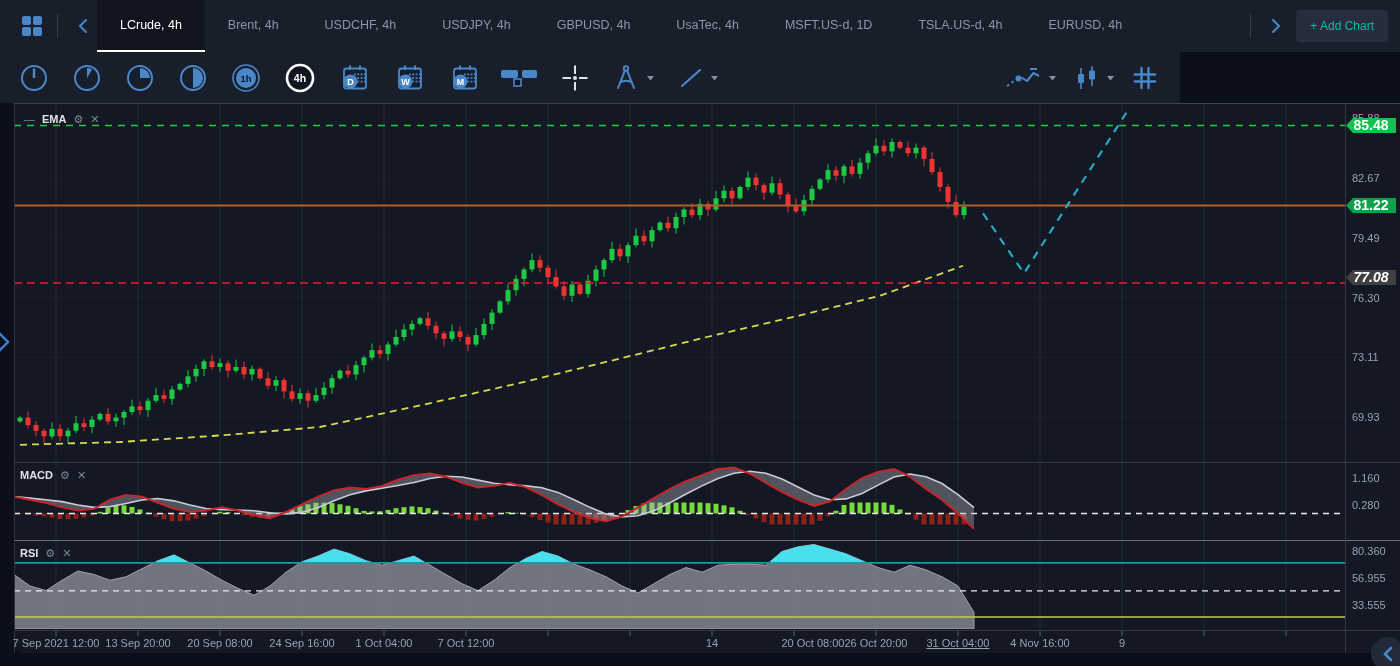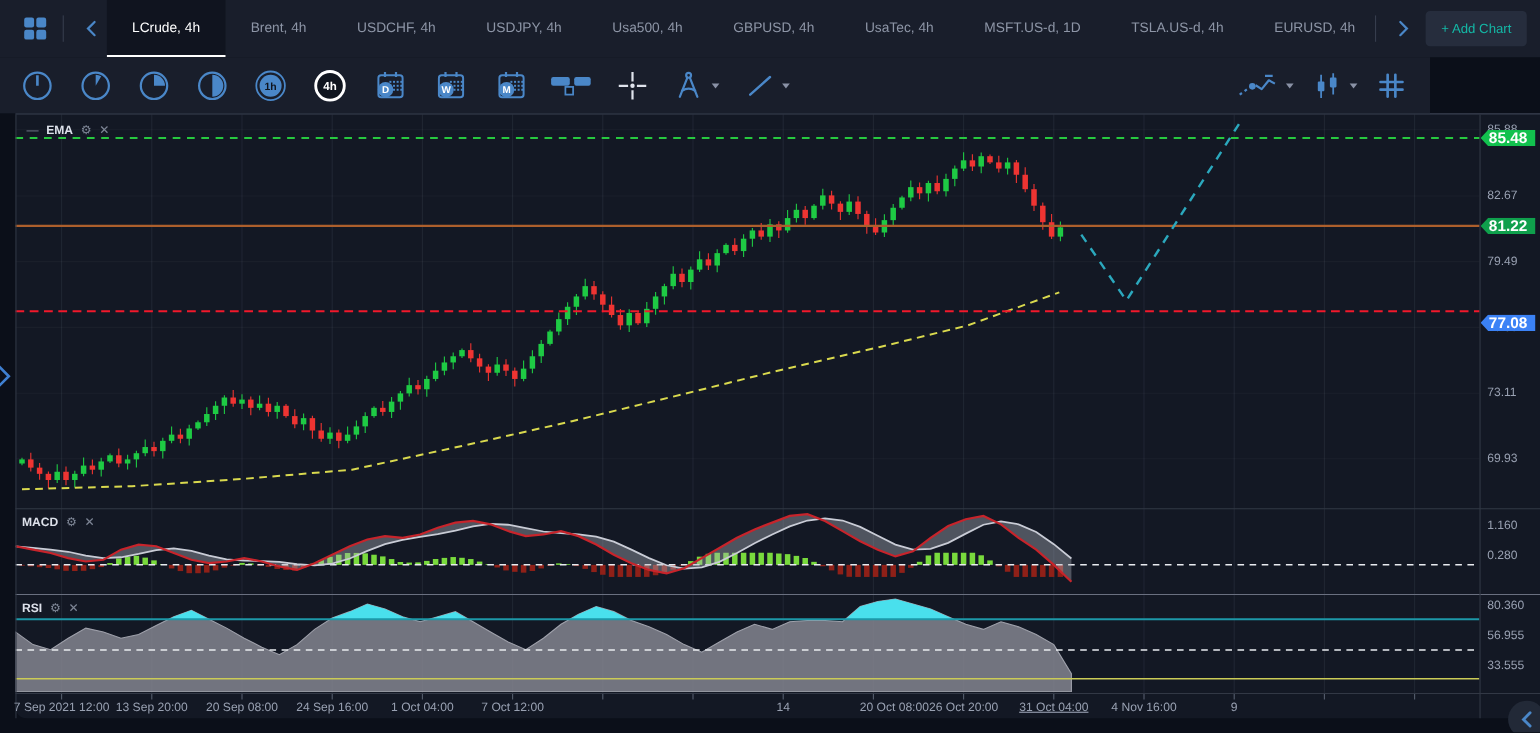--- a/index.html
+++ b/index.html
@@ -10,21 +10,21 @@
           display:flex;align-items:center;z-index:5;}
   .grid-btn{margin-left:20px;display:flex;align-items:center;}
   .vdiv{width:1px;height:24px;background:#363d4d;margin:0 13px;flex:none;}
   .chev{width:24px;height:30px;display:flex;align-items:center;justify-content:center;flex:none;}
   .tabs{display:flex;height:52px;flex:1;overflow:hidden;margin-left:2px;}
   .tab{display:flex;align-items:center;padding:0 23px;font-size:12.5px;color:#8d95a6;
        white-space:nowrap;border-bottom:2px solid transparent;box-sizing:border-box;height:52px;}
   .tab.active{color:#ffffff;background:#10141f;border-bottom:2px solid #ffffff;font-weight:normal;}
   .addchart{margin:0 12px 0 8px;background:#262d3d;color:#14b8a6;font-size:12px;
             border-radius:4px;padding:9px 14px;flex:none;}
-  .toolbar{position:absolute;left:0;top:52px;width:1300px;height:51px;background:#191e2b;
+  .toolbar{position:absolute;left:0;top:52px;width:1180px;height:51px;background:#191e2b;
            display:flex;align-items:center;z-index:5;}
   .tbgroup{display:flex;align-items:center;gap:23px;margin-left:19px;}
   .tbgroup.right{margin-left:auto;margin-right:22px;gap:17px;}
   .tf,.tool{display:flex;align-items:center;}
   .chart-bg{position:absolute;left:14px;top:103px;width:1386px;height:550px;background:#131824;
             border-bottom-left-radius:10px;z-index:1;}
   #chart{position:absolute;left:0;top:0;z-index:2;pointer-events:none;}
   .pane-label{position:absolute;display:flex;gap:7px;align-items:center;color:#dde1ea;
               font-size:11px;font-weight:bold;z-index:4;line-height:14px;}
   .pane-label .dim{color:#7d8595;font-weight:normal;}
@@ -59,21 +59,20 @@
     <button class="chev">
       <svg width="12" height="16">
           <polyline points="9,2 3,8 9,14" fill="none" stroke="#4a87c8" stroke-width="2" stroke-linecap="round"></polyline>
         </svg>
     </button>
     <div class="tabs" id="tabs">
         <div class="tab active">LCrude, 4h</div>
         <div class="tab">Brent, 4h</div>
         <div class="tab">USDCHF, 4h</div>
         <div class="tab">USDJPY, 4h</div>
-        <div class="tab">Usa500, 4h</div>
         <div class="tab">GBPUSD, 4h</div>
         <div class="tab">UsaTec, 4h</div>
         <div class="tab">MSFT.US-d, 1D</div>
         <div class="tab">TSLA.US-d, 4h</div>
         <div class="tab">EURUSD, 4h</div>
       </div>
     <div class="vdiv"></div>
     <button class="chev">
       <svg width="12" height="16">
           <polyline points="3,2 9,8 3,14" fill="none" stroke="#4a87c8" stroke-width="2" stroke-linecap="round"></polyline>
@@ -753,14 +752,14 @@
     <div class="tlabel" style="left: 384px;">1 Oct 04:00</div>
     <div class="tlabel" style="left: 466px;">7 Oct 12:00</div>
     <div class="tlabel" style="left: 712px;">14</div>
     <div class="tlabel" style="left: 772px; margin-left: 41px;">20 Oct 08:00</div>
     <div class="tlabel" style="left: 876px;">26 Oct 20:00</div>
     <div class="tlabel" style="left: 958px; text-decoration: underline;">31 Oct 04:00</div>
     <div class="tlabel" style="left: 1040px;">4 Nov 16:00</div>
     <div class="tlabel" style="left: 1122px;">9</div>
     <div class="badge" style="top: 118px; background: rgb(18, 193, 78);">85.48</div>
     <div class="badge" style="top: 197.875px; background: rgb(15, 160, 76);">81.22</div>
-    <div class="badge" style="top: 286px; background: #3b82f6;">77.08</div>
+    <div class="badge" style="top: 270px; background: #404040; font-style: italic;">77.08</div>
   </div>
 
 </body></html>

